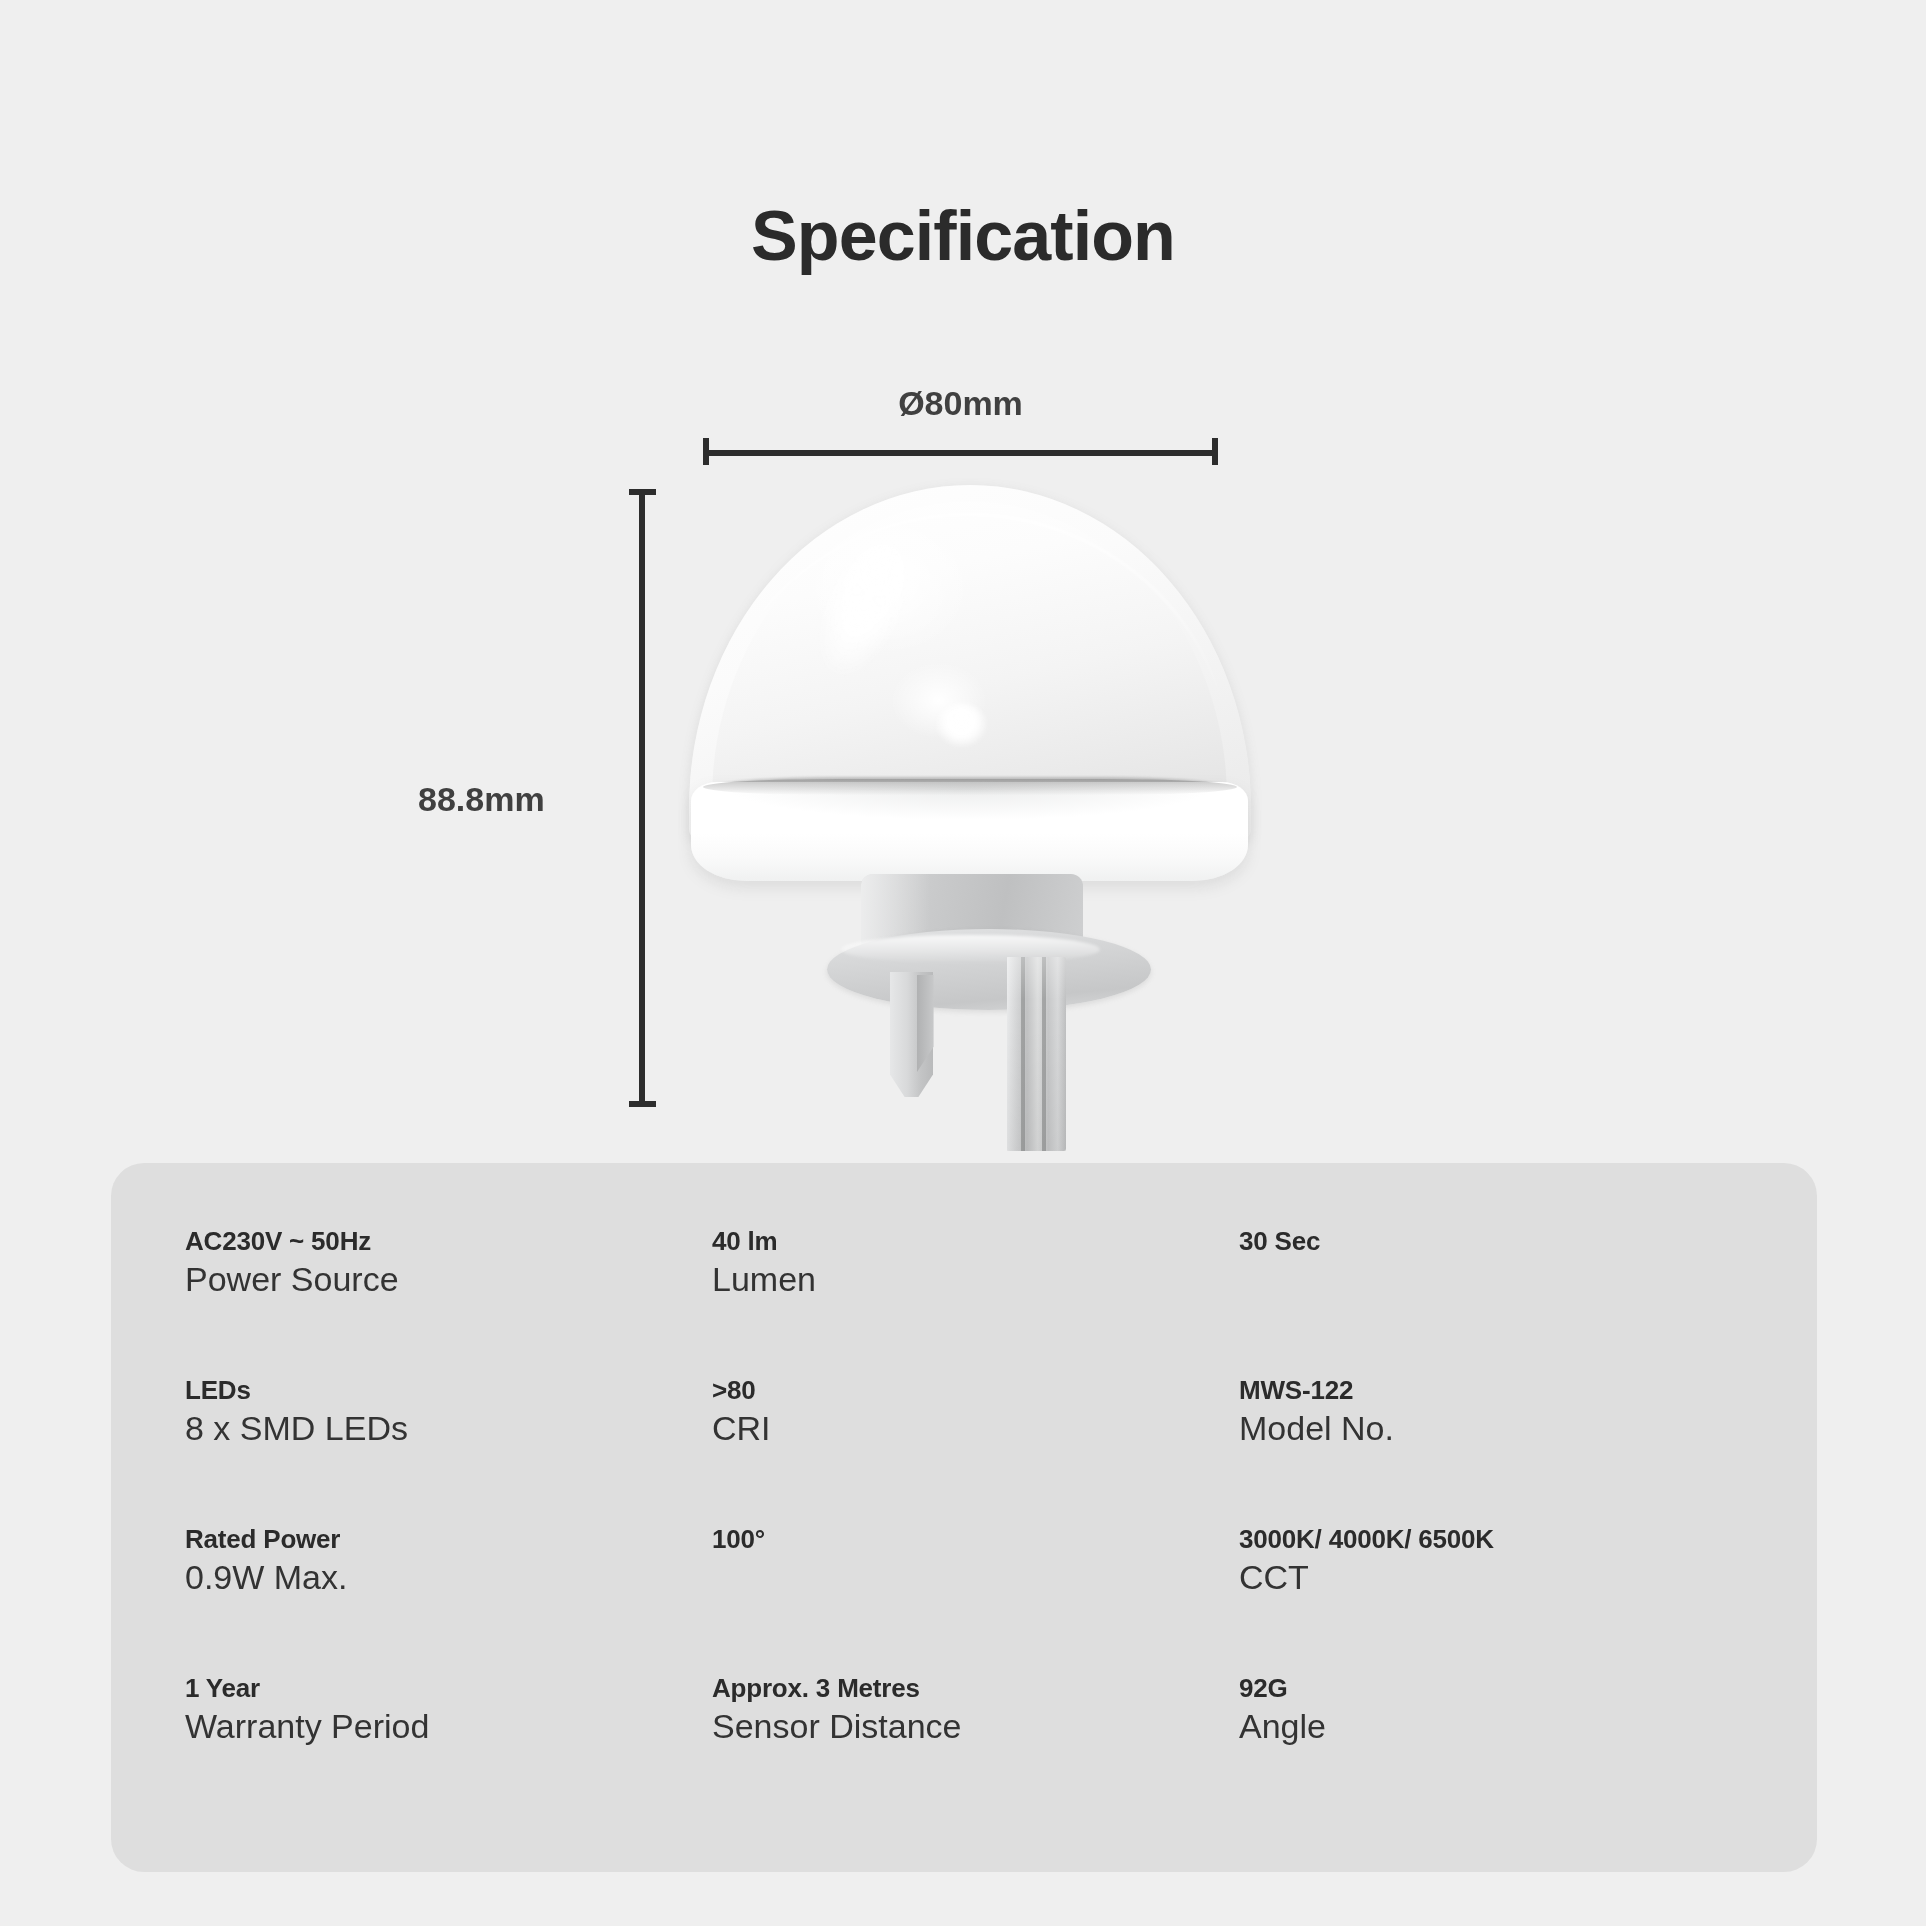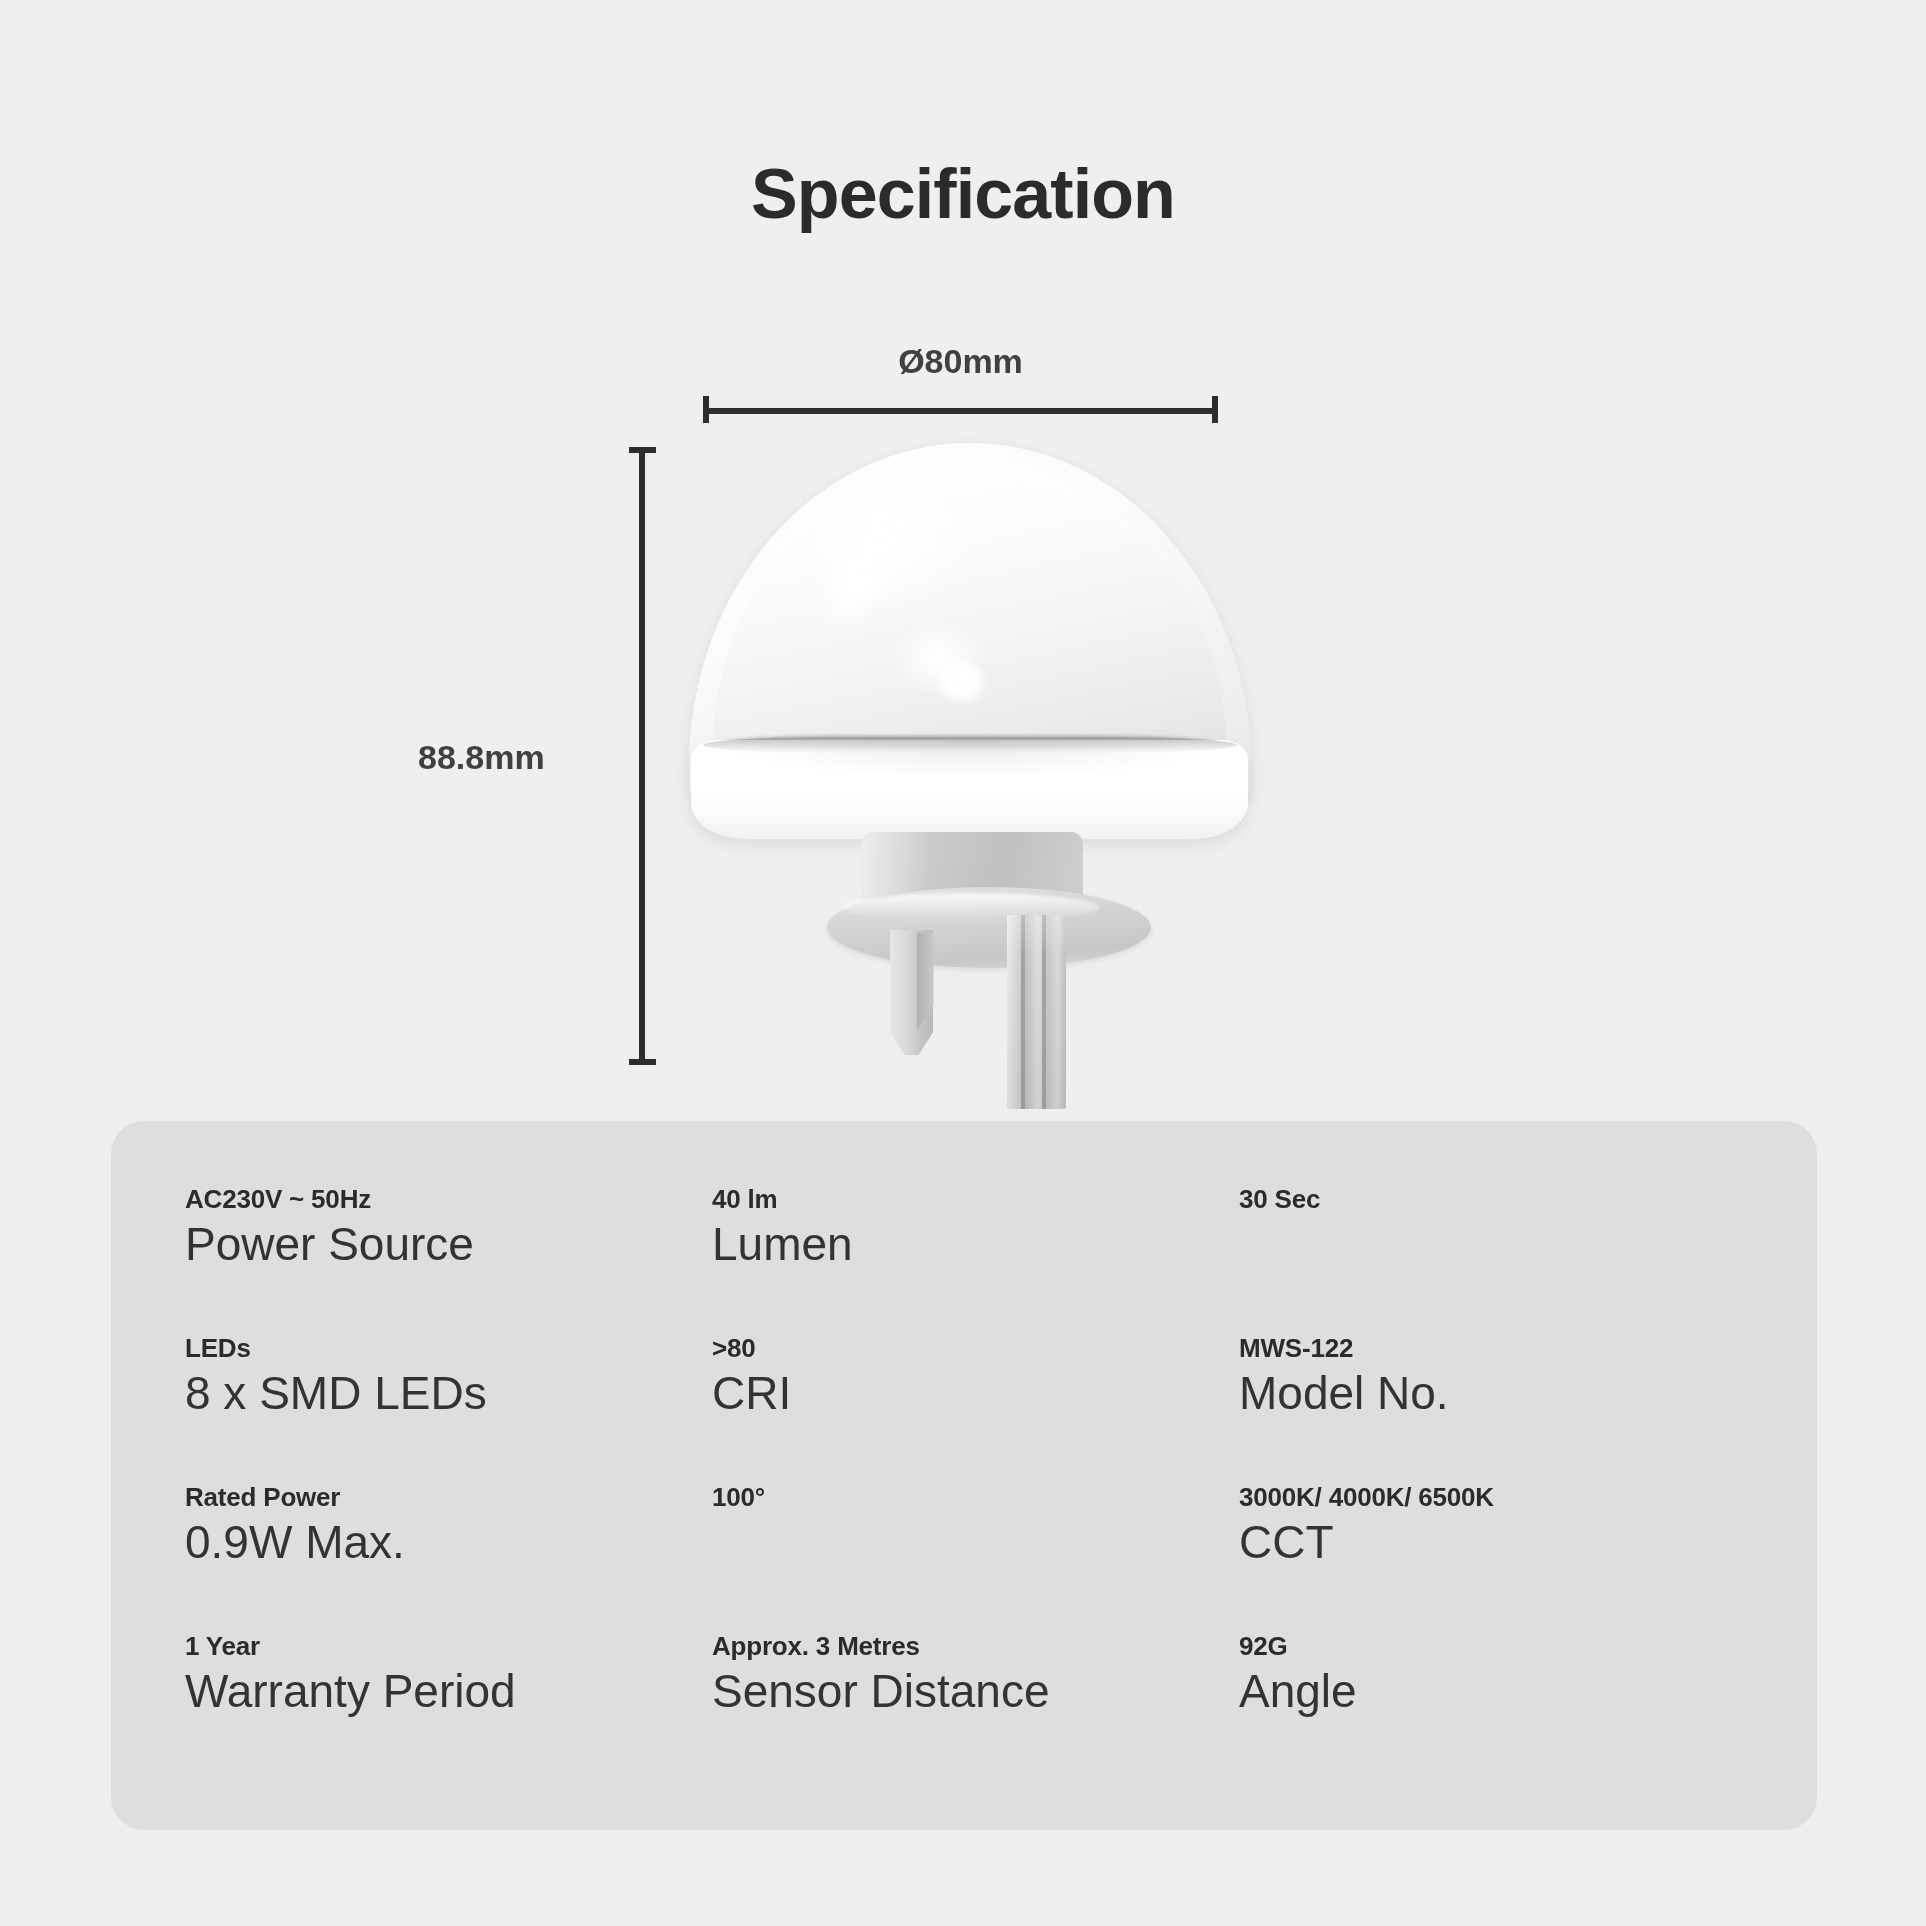--- a/index.html
+++ b/index.html
@@ -3,21 +3,21 @@
 <meta charset="utf-8">
 <style>
   html,body{margin:0;padding:0;}
   body{
     width:1926px;height:1926px;
     background:#efefef;
     font-family:"Liberation Sans",sans-serif;
     overflow:hidden;
     position:relative;
   }
-  #stage{position:absolute;inset:0;}
+  #stage{position:absolute;inset:0;margin-top:42px;}
 
   
   .title{
     position:absolute;
     left:0;right:0;top:159px;
     text-align:center;
     font-size:70px;
     font-weight:bold;
     letter-spacing:-0.9px;
     color:#2b2b2b;
@@ -191,21 +191,21 @@
   .spec-cell{ padding-top:3.7px; }
   .spec-value{
     font-size:26px;
     font-weight:bold;
     color:#2b2b2b;
     line-height:1.12;
     letter-spacing:-0.2px;
     white-space:nowrap;
   }
   .spec-label{
-    font-size:46px;
+    font-size:34px;
     font-weight:400;
     color:#333333;
     line-height:1.2;
     margin-top:3.7px;
     white-space:nowrap;
   }
 </style>
 </head>
 <body>
 

